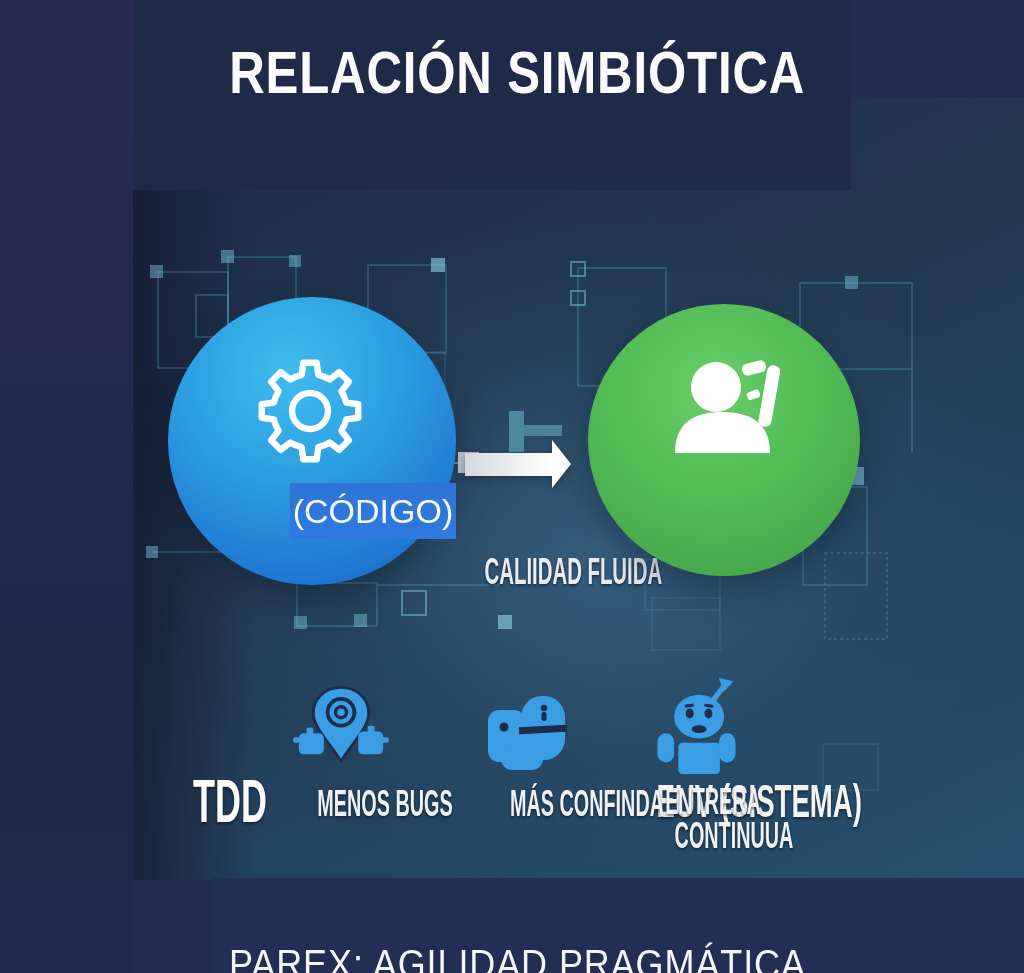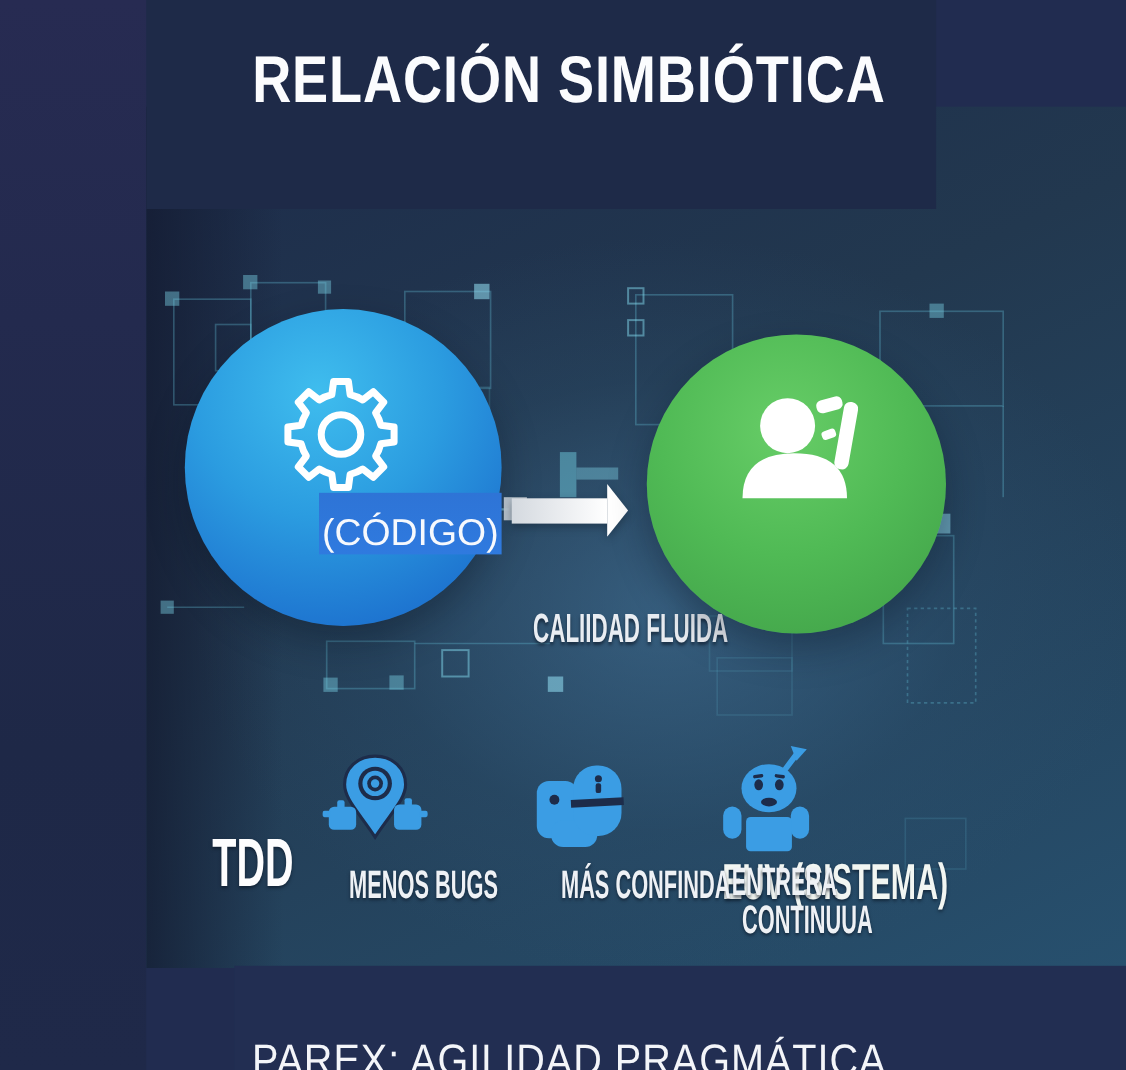--- a/index.html
+++ b/index.html
@@ -28,29 +28,29 @@
   .footer-text{position:absolute;left:0;right:0;top:942px;text-align:center;color:#f3f5f9;
     font-size:40px;font-weight:normal;letter-spacing:1px;}
   .sx90{display:inline-block;transform:scaleX(.90);transform-origin:center;white-space:nowrap;}
   .sx82{display:inline-block;transform:scaleX(.82);transform-origin:center;white-space:nowrap;}
   .sx60{display:inline-block;transform:scaleX(.60);transform-origin:center;white-space:nowrap;}
   .sx58{display:inline-block;transform:scaleX(.58);transform-origin:left center;white-space:nowrap;}
   .sx55{display:inline-block;transform:scaleX(.55);transform-origin:center;white-space:nowrap;}
   .shadowed{text-shadow:0 2px 4px rgba(5,12,25,.55);}
   
   .circle{position:absolute;border-radius:50%;box-shadow:0 14px 34px rgba(8,16,32,.35);}
-  .circle-blue{left:168px;top:281px;width:288px;height:288px;
+  .circle-blue{left:168px;top:297px;width:288px;height:288px;
     background:radial-gradient(circle at 42% 26%,#3fbdee 0%,#2b9ce0 42%,#1d72cf 82%,#1a66c4 100%);}
   .circle-green{left:588px;top:304px;width:272px;height:272px;
     background:radial-gradient(circle at 46% 32%,#67cd67 0%,#50ba55 48%,#3f9e47 100%);}
   .gear-svg{position:absolute;left:84px;top:56px;width:116px;height:116px;}
   .tdd-label{position:absolute;left:25px;top:468px;color:#fdfdfe;font-size:62px;font-weight:bold;}
-  .codigo-patch{position:absolute;left:290px;top:448px;width:166px;height:56px;
+  .codigo-patch{position:absolute;left:290px;top:483px;width:166px;height:56px;
     background:linear-gradient(180deg,#2e74d6 0%,#2f7adf 100%);
-    display:flex;align-items:flex-end;justify-content:center;}
+    display:flex;align-items:center;justify-content:center;}
   .codigo-text{color:#f6f9fd;font-size:34px;font-weight:normal;white-space:nowrap;}
   .hl-square{position:absolute;left:458px;top:452px;width:21px;height:21px;background:#bcc5ce;opacity:.92;}
   .person-svg{position:absolute;left:80px;top:41px;width:112px;height:112px;}
   .euv-label{position:absolute;left:0;right:0;top:470px;text-align:center;color:#f2f6f2;
     font-size:46px;font-weight:bold;}
   .arrow-svg{position:absolute;left:465px;top:440px;width:106px;height:48px;
     filter:drop-shadow(0 3px 4px rgba(8,16,30,.35));}
   .flow-label{position:absolute;left:412px;top:551px;width:210px;color:#e9edf2;
     font-size:37px;font-weight:bold;}
   

